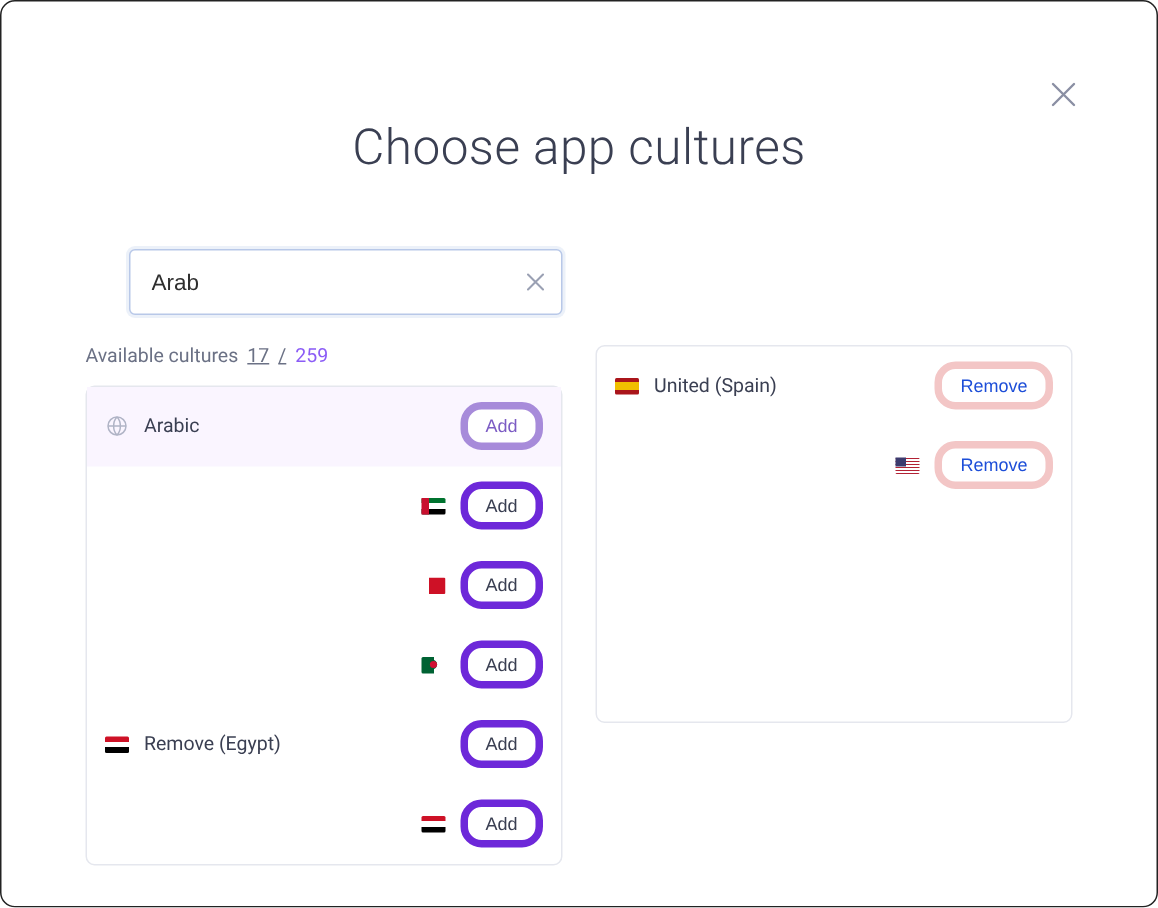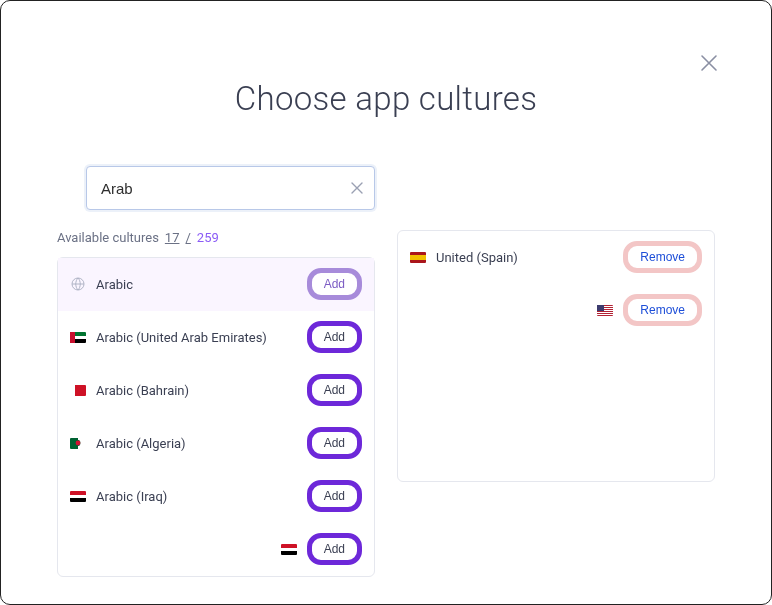--- a/index.html
+++ b/index.html
@@ -191,36 +191,33 @@
               <svg width="14" height="14" viewBox="0 0 14 14">
                 <circle cx="7" cy="7" r="6" stroke="currentColor" fill="none" stroke-width="1"></circle>
                 <path d="M1 7 H13 M7 1 C4 4 4 10 7 13 M7 1 C10 4 10 10 7 13" stroke="currentColor" fill="none" stroke-width="1"></path>
               </svg>
             </span>
             <span class="label">Arabic</span>
             <button class="pill accent-add">Add</button>
           </div>
           <div class="row">
             <span class="flag flag-ae"></span>
-            <span class="label">Arabic (United Arab Emirates)</span>
             <button class="pill ">Add</button>
           </div>
           <div class="row">
             <span class="flag flag-bh"></span>
-            <span class="label">Arabic (Bahrain)</span>
             <button class="pill ">Add</button>
           </div>
           <div class="row">
             <span class="flag flag-dz"></span>
-            <span class="label">Arabic (Algeria)</span>
             <button class="pill ">Add</button>
           </div>
           <div class="row">
             <span class="flag flag-eg"></span>
-            <span class="label">Arabic (Iraq)</span>
+            <span class="label">Remove (Egypt)</span>
             <button class="pill ">Add</button>
           </div>
           <div class="row">
             <span class="flag flag-iq"></span>
             <button class="pill ">Add</button>
           </div>
         </div>
     </div>
 
     <div class="col">

